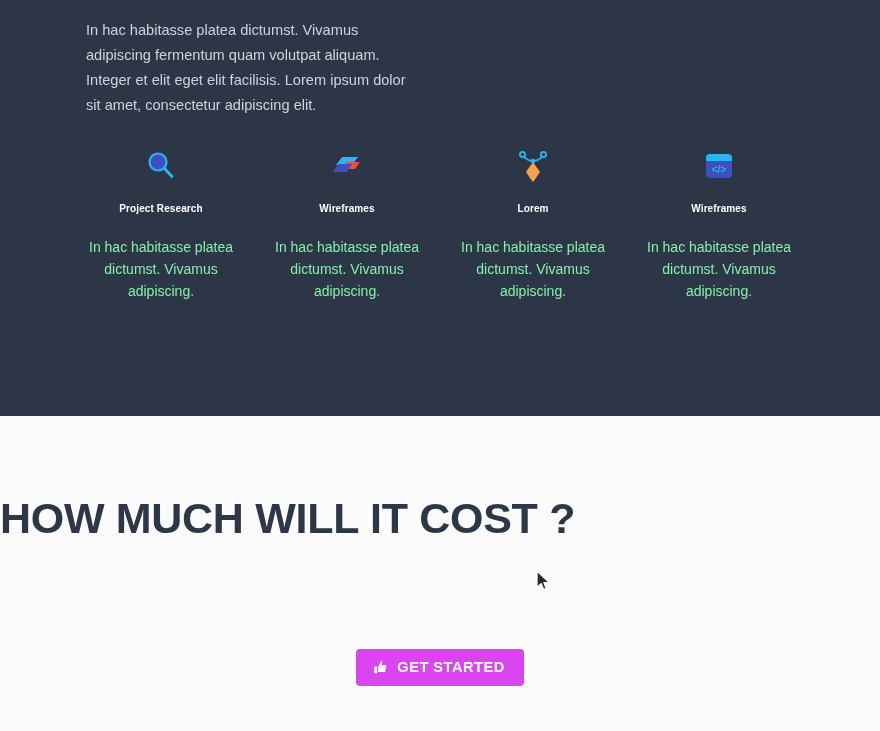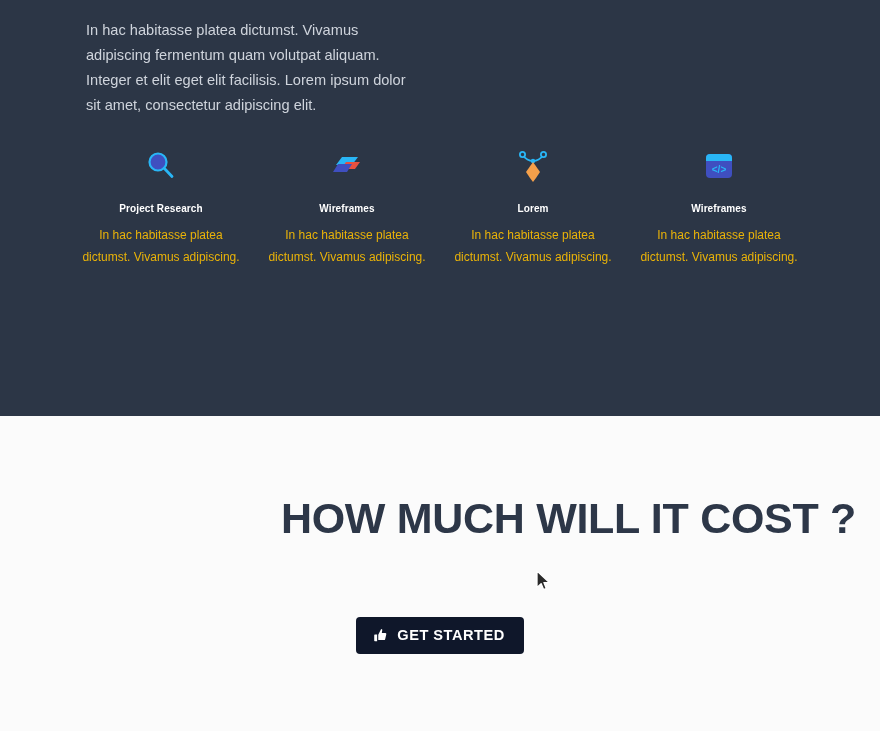--- a/index.html
+++ b/index.html
@@ -70,48 +70,47 @@
 
   .feature-title {
     margin-top: 11px;
     font-size: 10px;
     font-weight: bold;
     color: #ffffff;
     letter-spacing: 0.1px;
   }
 
   .feature-text {
-    margin-top: 10px;
+    margin-top: 22px;
     width: 160px;
-    font-size: 12px;
+    font-size: 14px;
     line-height: 22px;
-    color: #eab308;
+    color: #86efac;
   }
 
   
   .light-section {
     position: absolute;
     left: 0;
     top: 416px;
     width: 880px;
     height: 315px;
     background: #fbfbfb;
   }
 
   .cost-heading {
     position: absolute;
     left: 0;
     top: 78px;
     width: 824px;
-    text-align: right;
+    text-align: left;
     font-size: 43px;
     font-weight: bold;
     color: #2d3748;
     letter-spacing: -0.3px;
-    margin-left: 32px;
   }
 
   .cost-sub {
     position: absolute;
     left: 140px;
     top: 135px;
     width: 600px;
     text-align: center;
     font-size: 17px;
     line-height: 27px;
@@ -124,30 +123,31 @@
     top: 201px;
     width: 880px;
     display: flex;
     justify-content: center;
   }
 
   .get-started-btn {
     display: inline-flex;
     align-items: center;
     gap: 9px;
-    background: #0f172a;
+    background: #d946ef;
     color: #ffffff;
     border: none;
     border-radius: 4px;
     padding: 10px 19px 11px 17px;
     font-family: "Liberation Sans", sans-serif;
     font-size: 14.6px;
     font-weight: bold;
     letter-spacing: 0.5px;
     cursor: pointer;
+    margin-top: 32px;
   }
 
   .get-started-btn svg { display: block; }
 
   
   .cursor {
     position: absolute;
     left: 536px;
     top: 570px;
     width: 16px;

